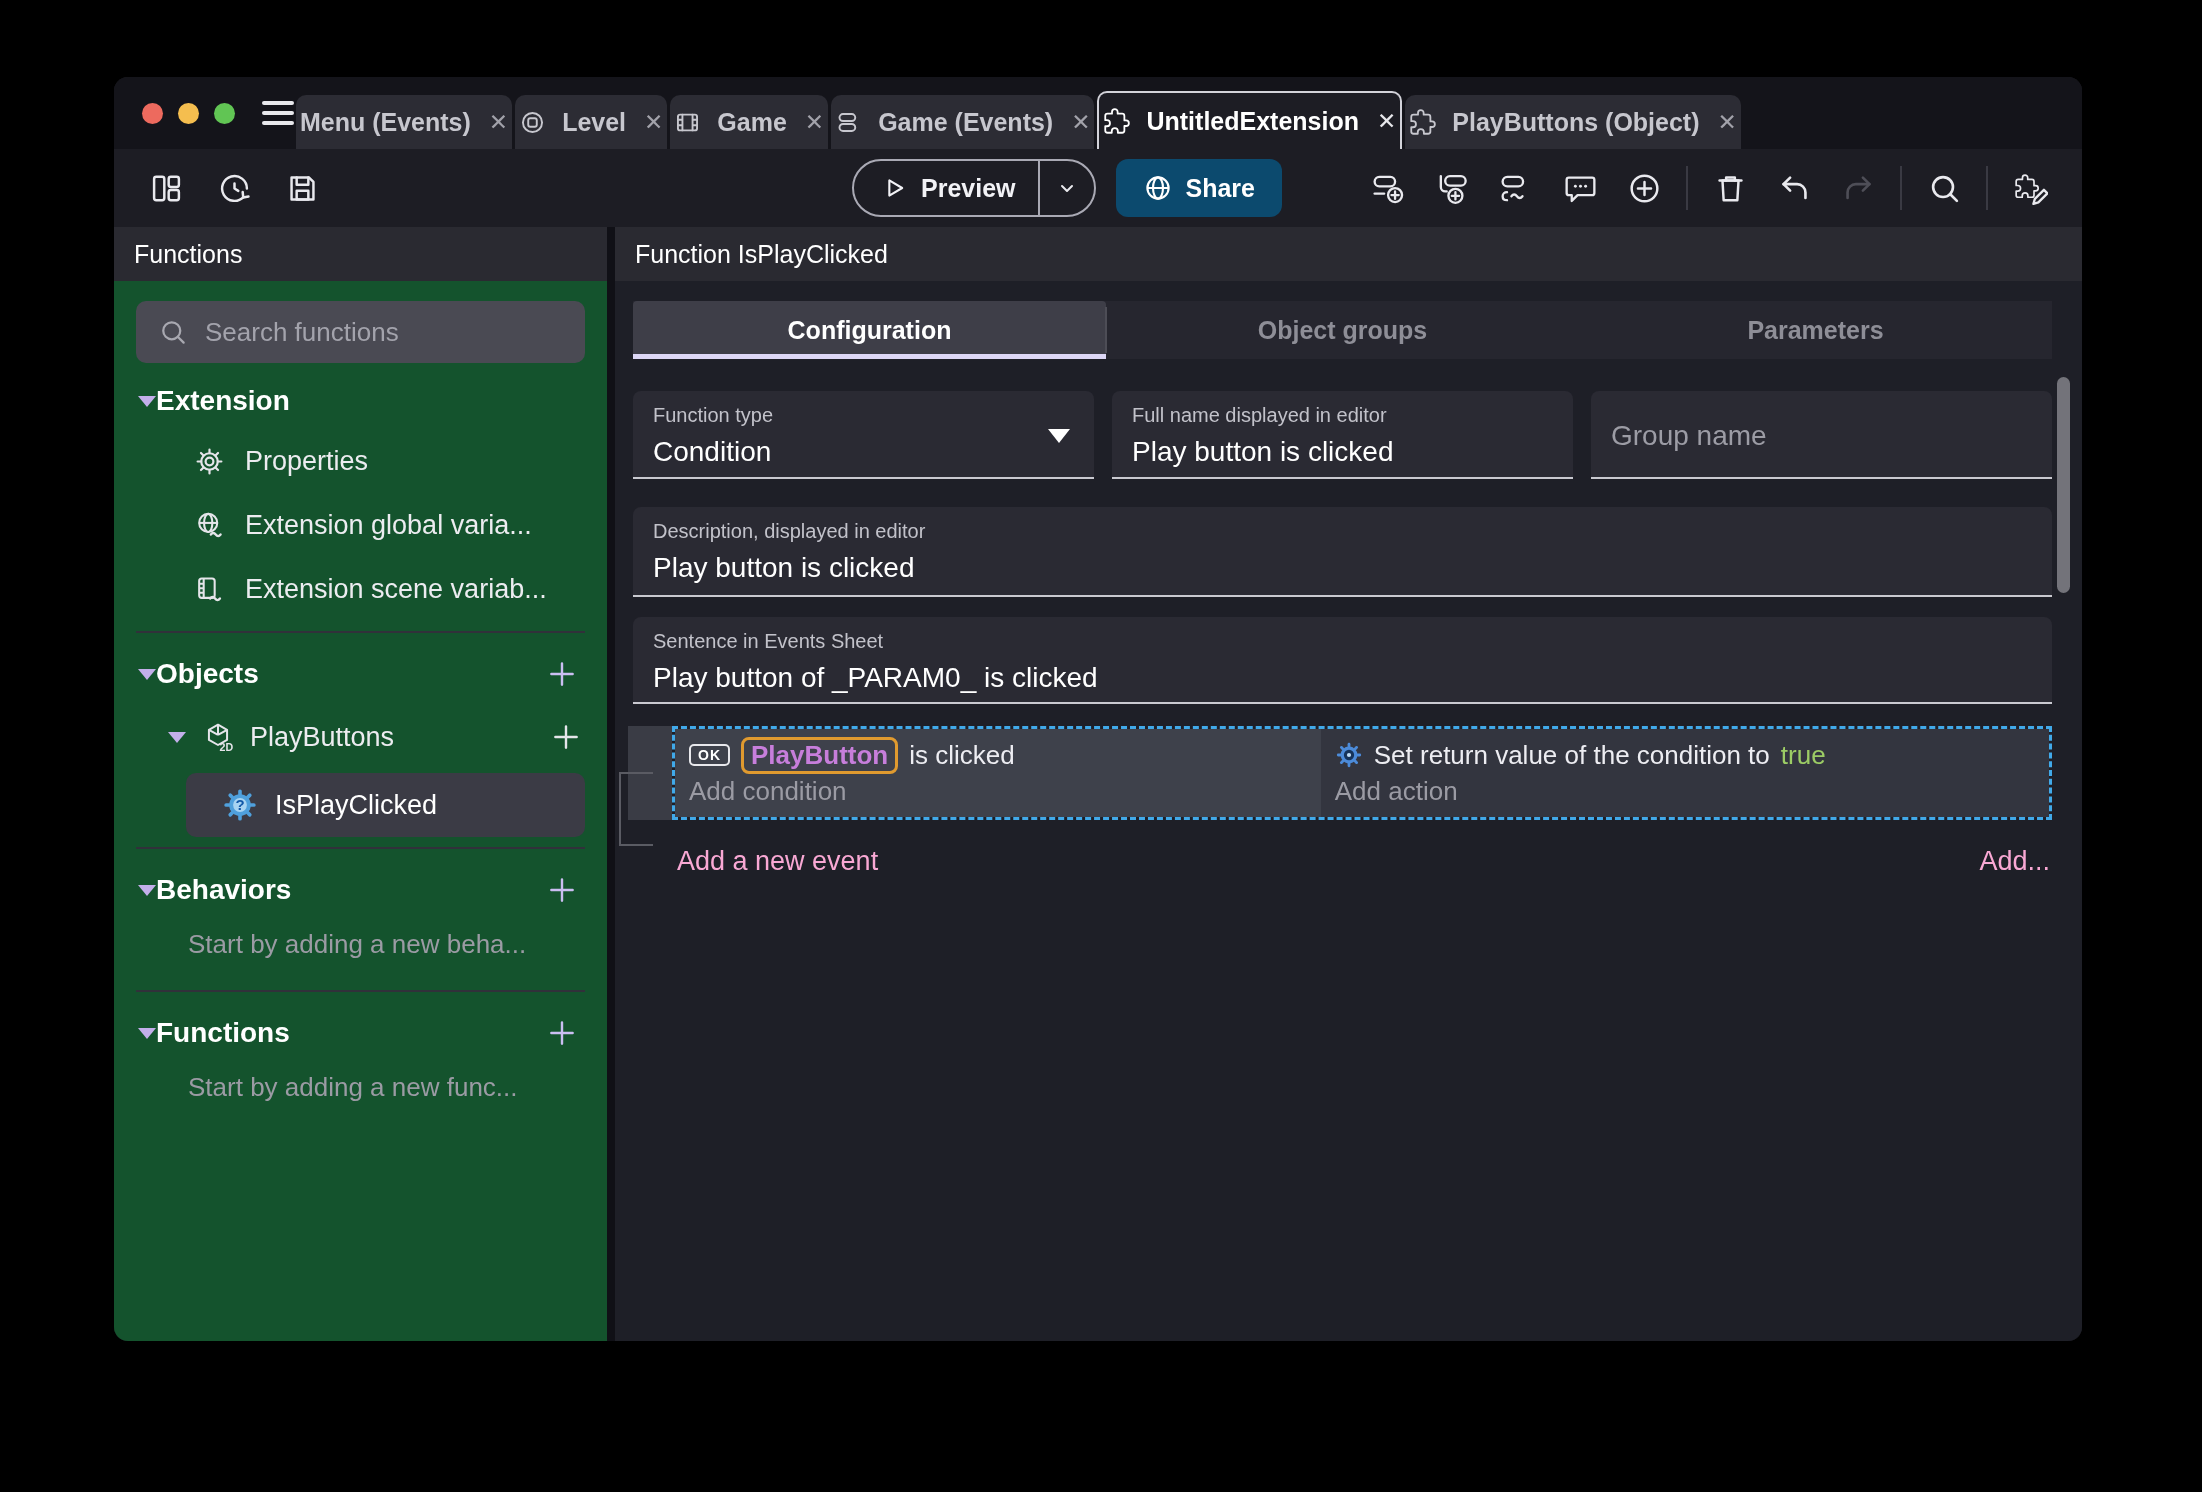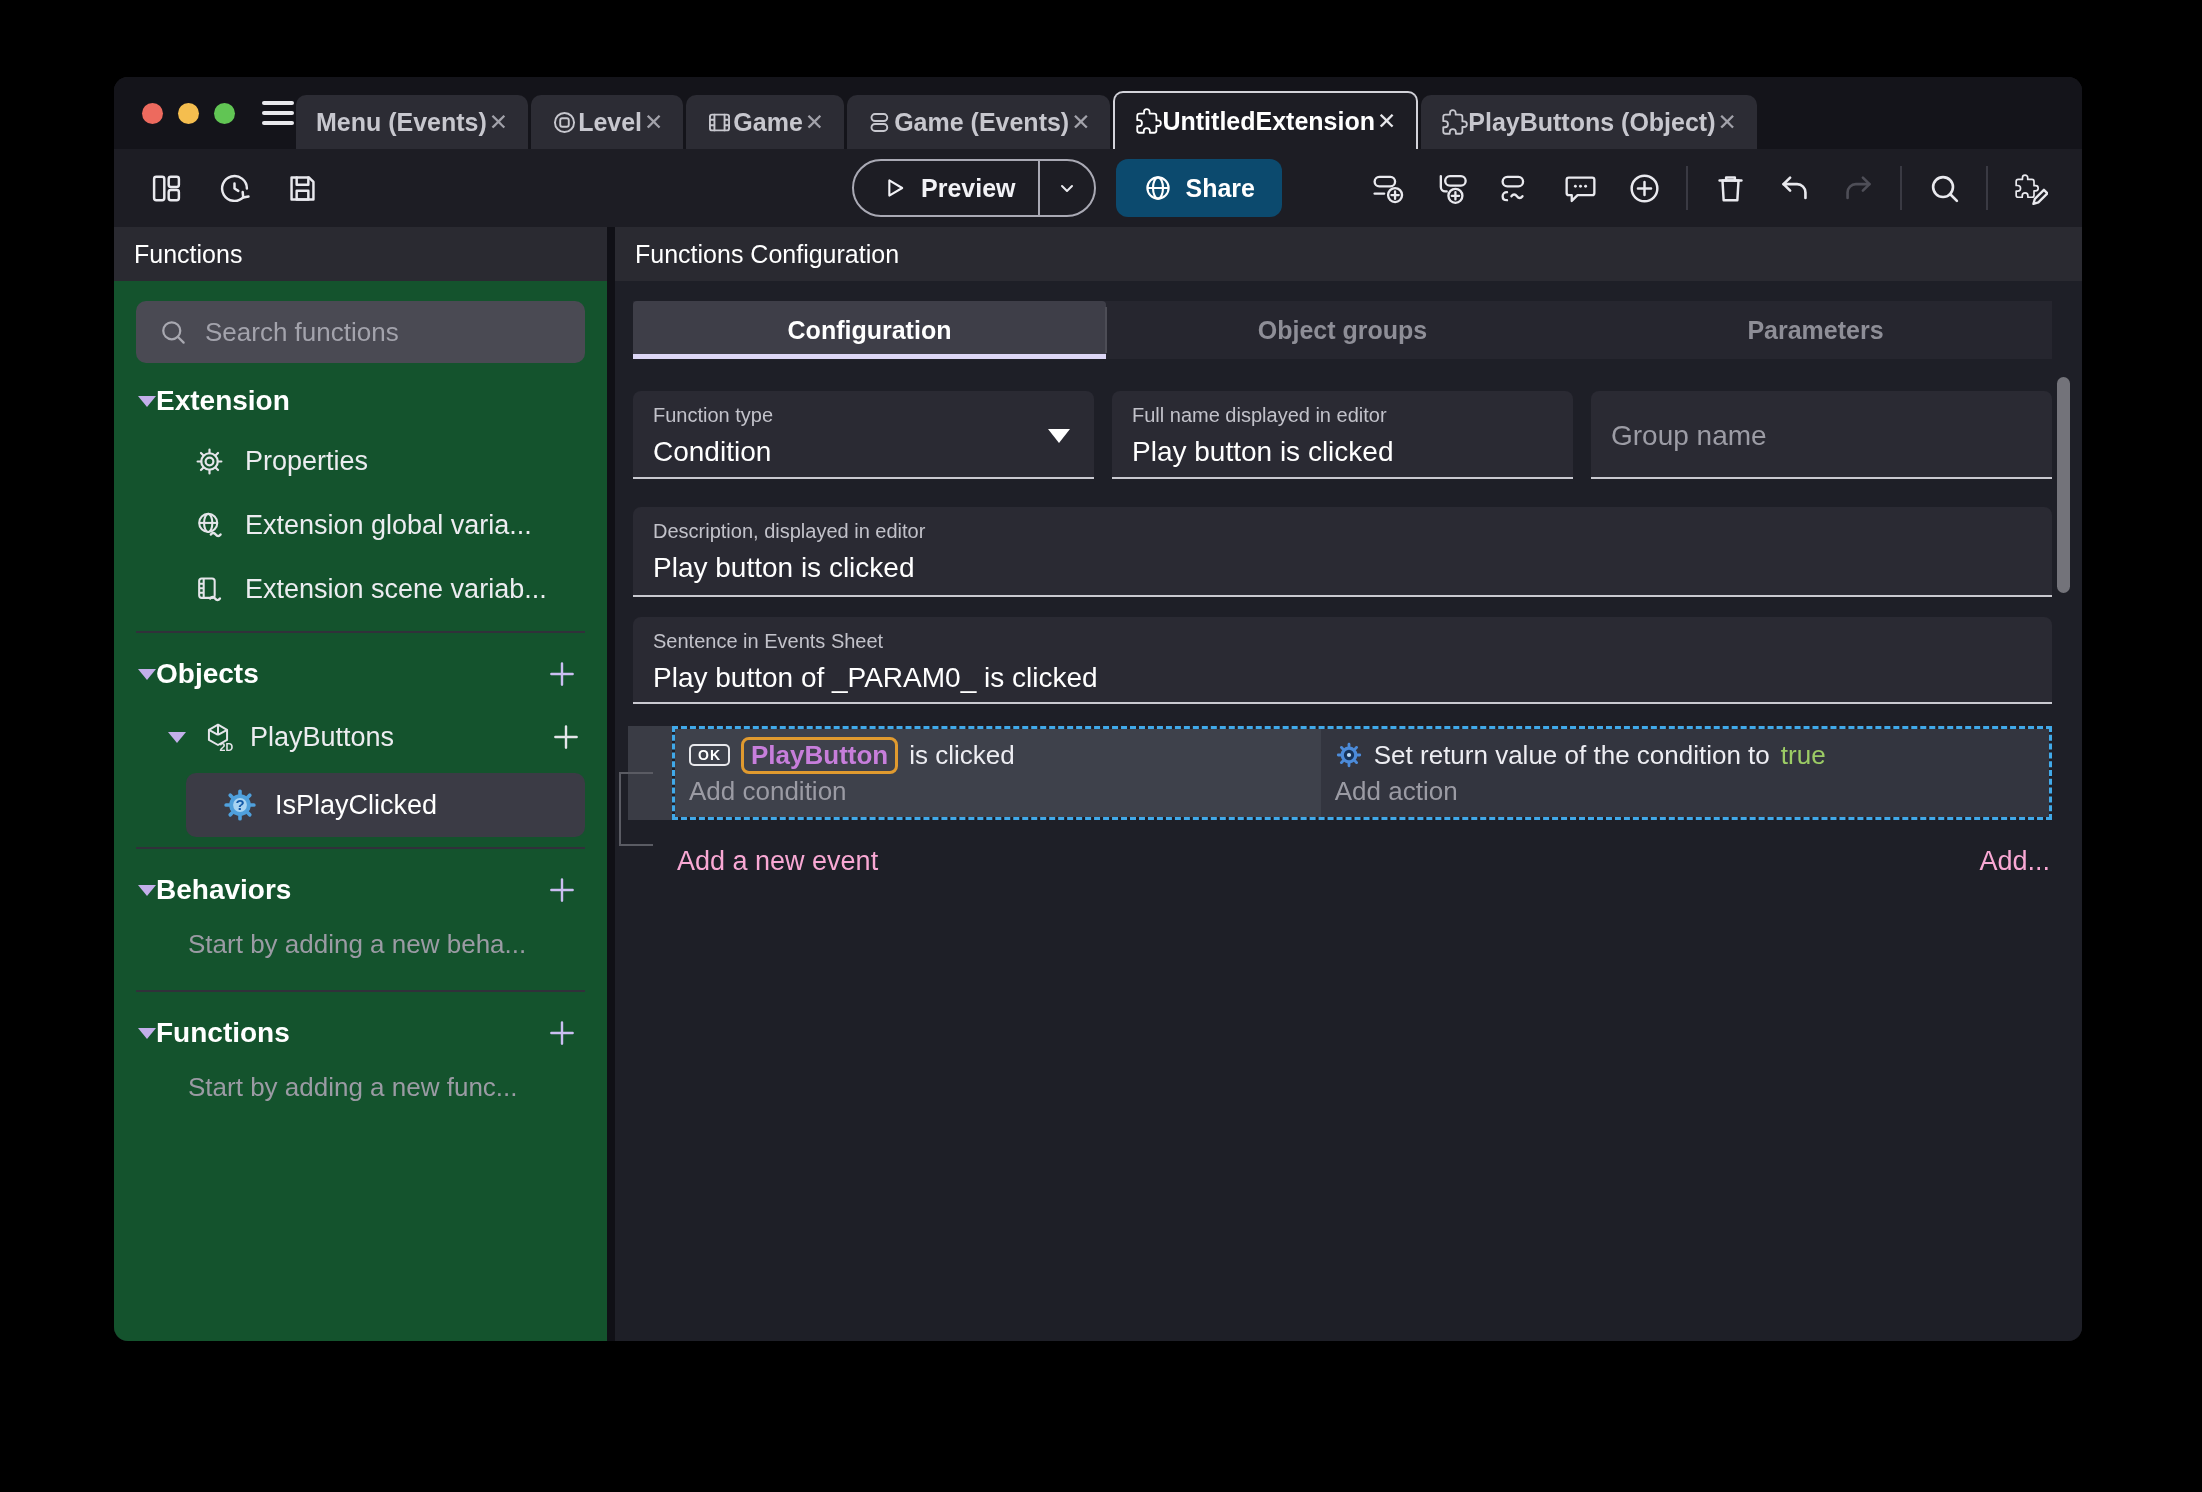--- a/index.html
+++ b/index.html
@@ -8,22 +8,22 @@
 
   .window { position:absolute; left:114px; top:77px; width:1968px; height:1264px;
             background:#1D1D24; border-radius:14px; overflow:hidden; display:flex; flex-direction:column; }
 
   
   .tabbar { height:72px; background:#14141A; display:flex; align-items:flex-end; padding-left:182px; position:relative; flex:0 0 auto; }
   .traffic { position:absolute; left:28px; top:0; height:72px; display:flex; align-items:center; gap:15px; }
   .light { width:21px; height:21px; border-radius:50%; }
   .hamburger { margin-left:12px; display:flex; flex-direction:column; gap:6px; }
   .hamburger span { display:block; width:32px; height:4px; background:#E8E8EC; border-radius:2px; }
-  .tab { height:54px; background:#2C2C34; border-radius:10px 10px 0 0; display:flex; align-items:center; gap:0;
-         padding:0 20px; margin-right:3px; color:#C7C7CE; font-size:25px; font-weight:bold; white-space:nowrap; }
+  .tab { height:54px; background:#2C2C34; border-radius:10px 10px 0 0; display:flex; align-items:center; gap:16px;
+         padding:0 4px; margin-right:3px; color:#C7C7CE; font-size:25px; font-weight:bold; white-space:nowrap; }
   .tab svg { width:27px; height:27px; }
   .tab .close { font-size:23px; color:#A2A2AA; margin-left:2px; font-weight:normal; }
   .tab.active { background:#1D1D24; border:2px solid #D3D3DA; border-bottom:none; height:58px; color:#fff; }
   .tab.active .close { color:#E8E8EC; }
 
   
   .toolbar { height:78px; display:flex; align-items:center; padding:0 30px; flex:0 0 auto; }
   .tbtn { width:44px; height:44px; display:flex; align-items:center; justify-content:center; color:#E9E9EE; background:none; border:none; }
   .tbtn svg { width:35px; height:35px; }
   .tbtn.dim { color:#4E4E57; }
@@ -560,21 +560,21 @@
                 </svg>
               </button>
           </div>
           <div class="empty-note">Start by adding a new func...</div>
         </div>
 
       </div>
     </aside>
 
     <main class="main">
-      <div class="panel-header">Functions Configuration</div>
+      <div class="panel-header">Function IsPlayClicked</div>
 
       <div class="main-body">
 
         <div class="cfg-tabs">
           <button class="cfg-tab active">Configuration</button>
           <button class="cfg-tab sep">Object groups</button>
           <button class="cfg-tab">Parameters</button>
         </div>
 
         <div class="form-row">

